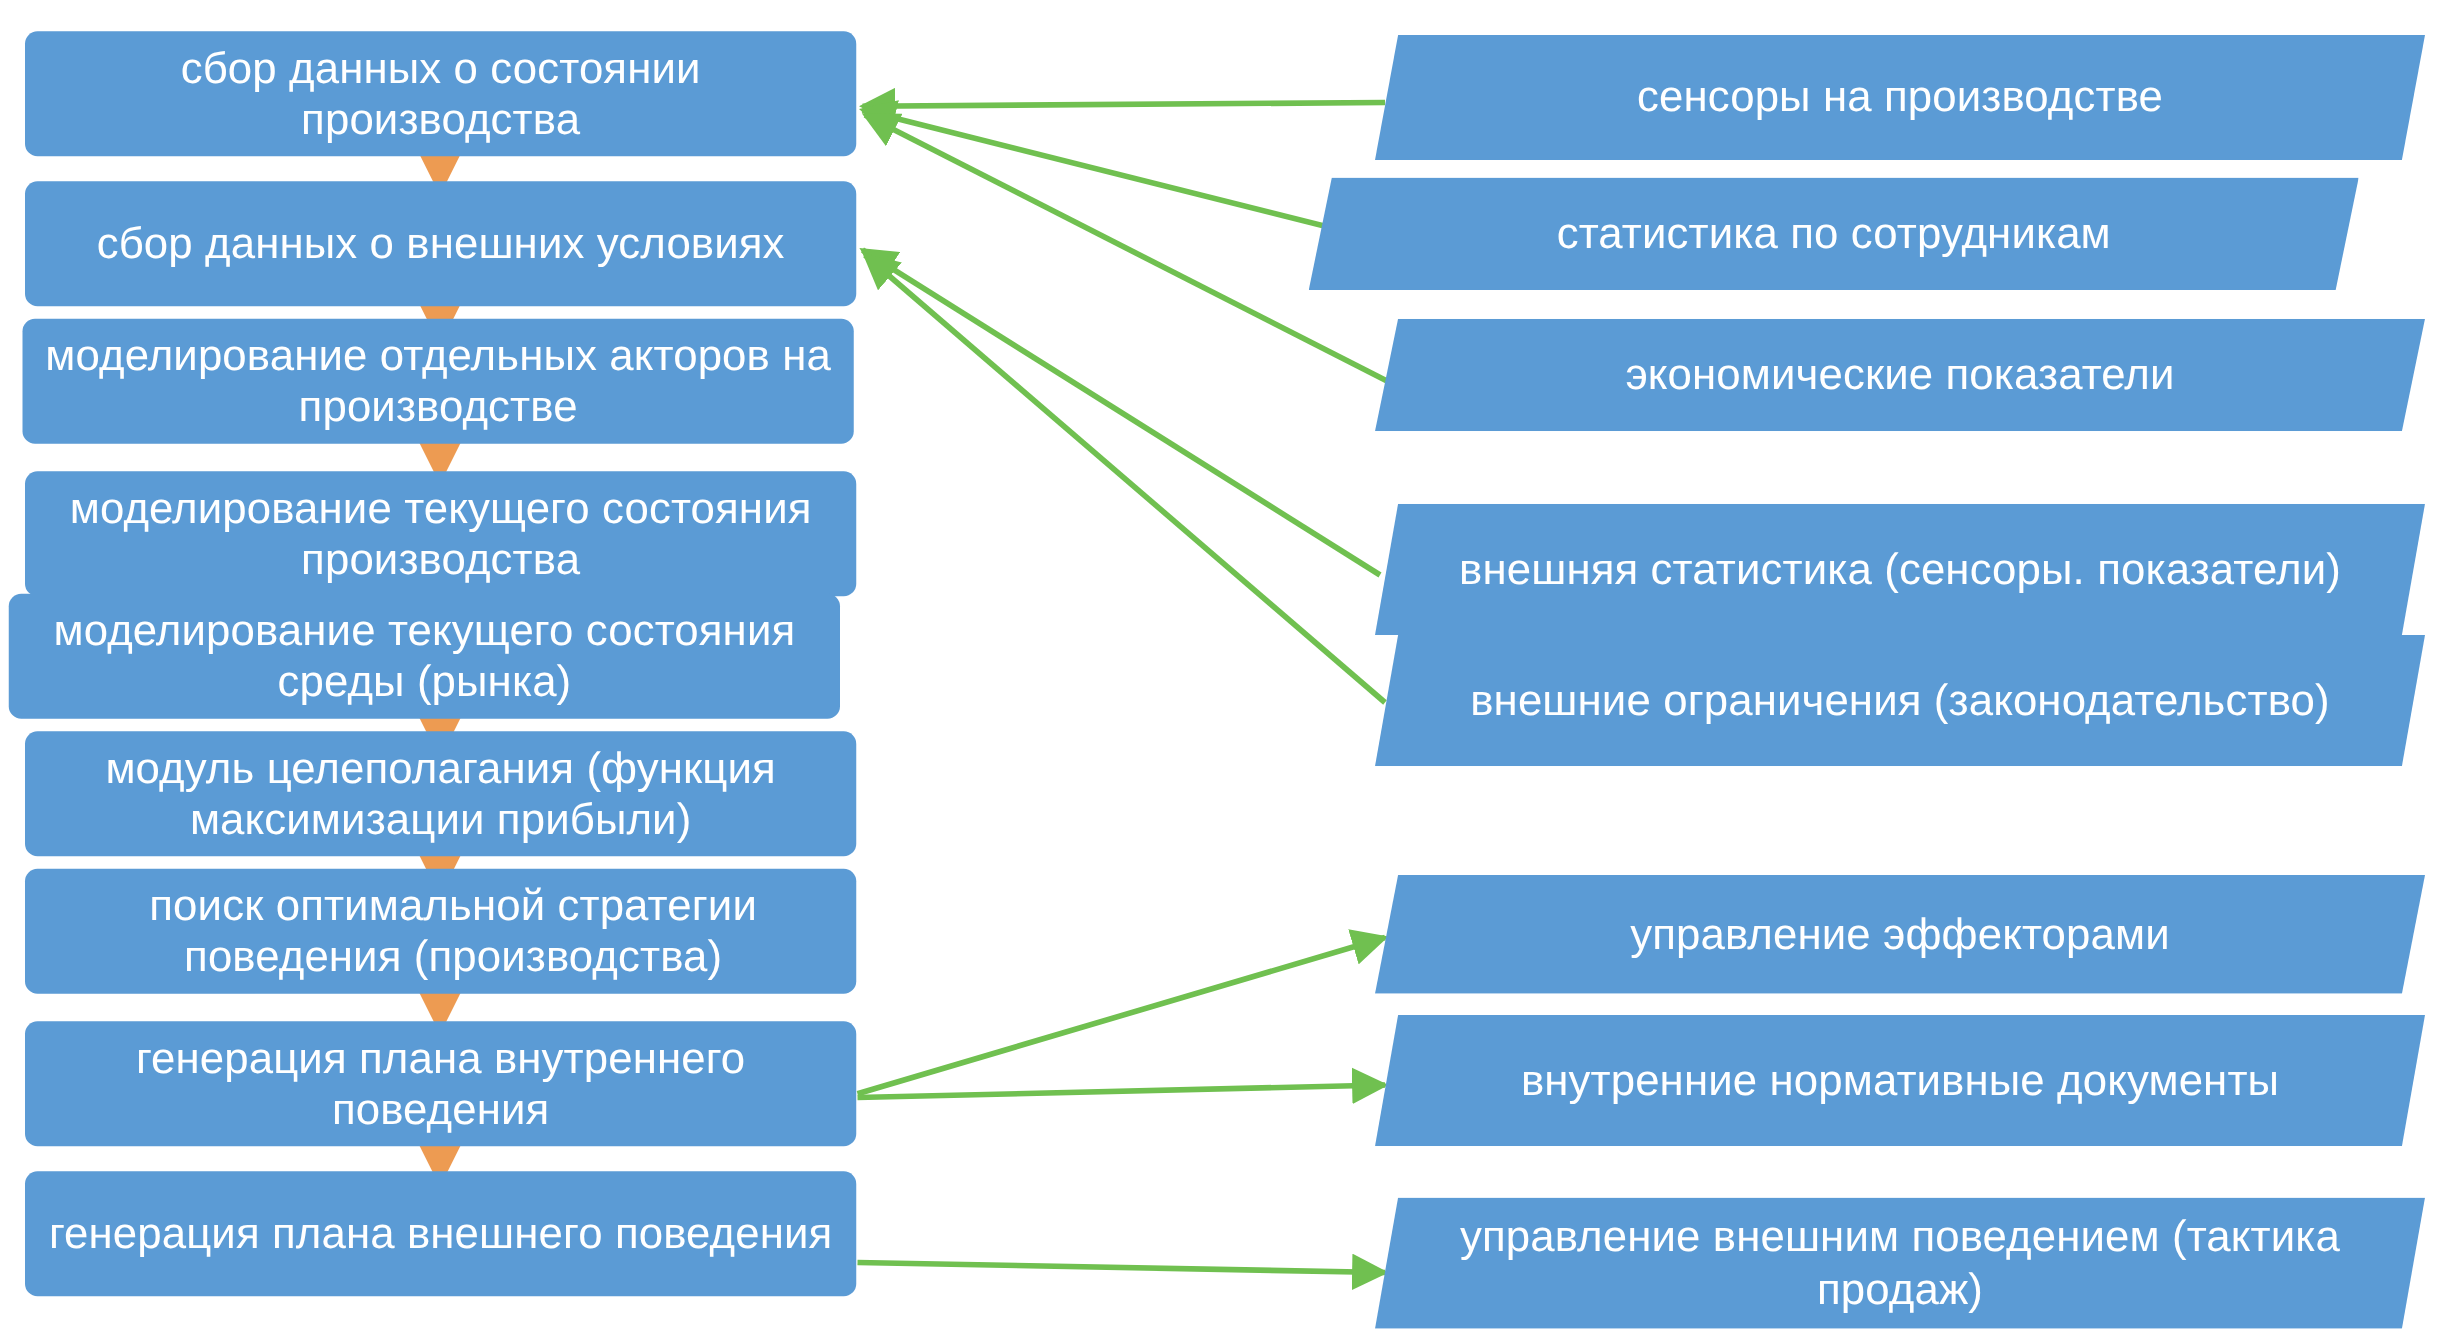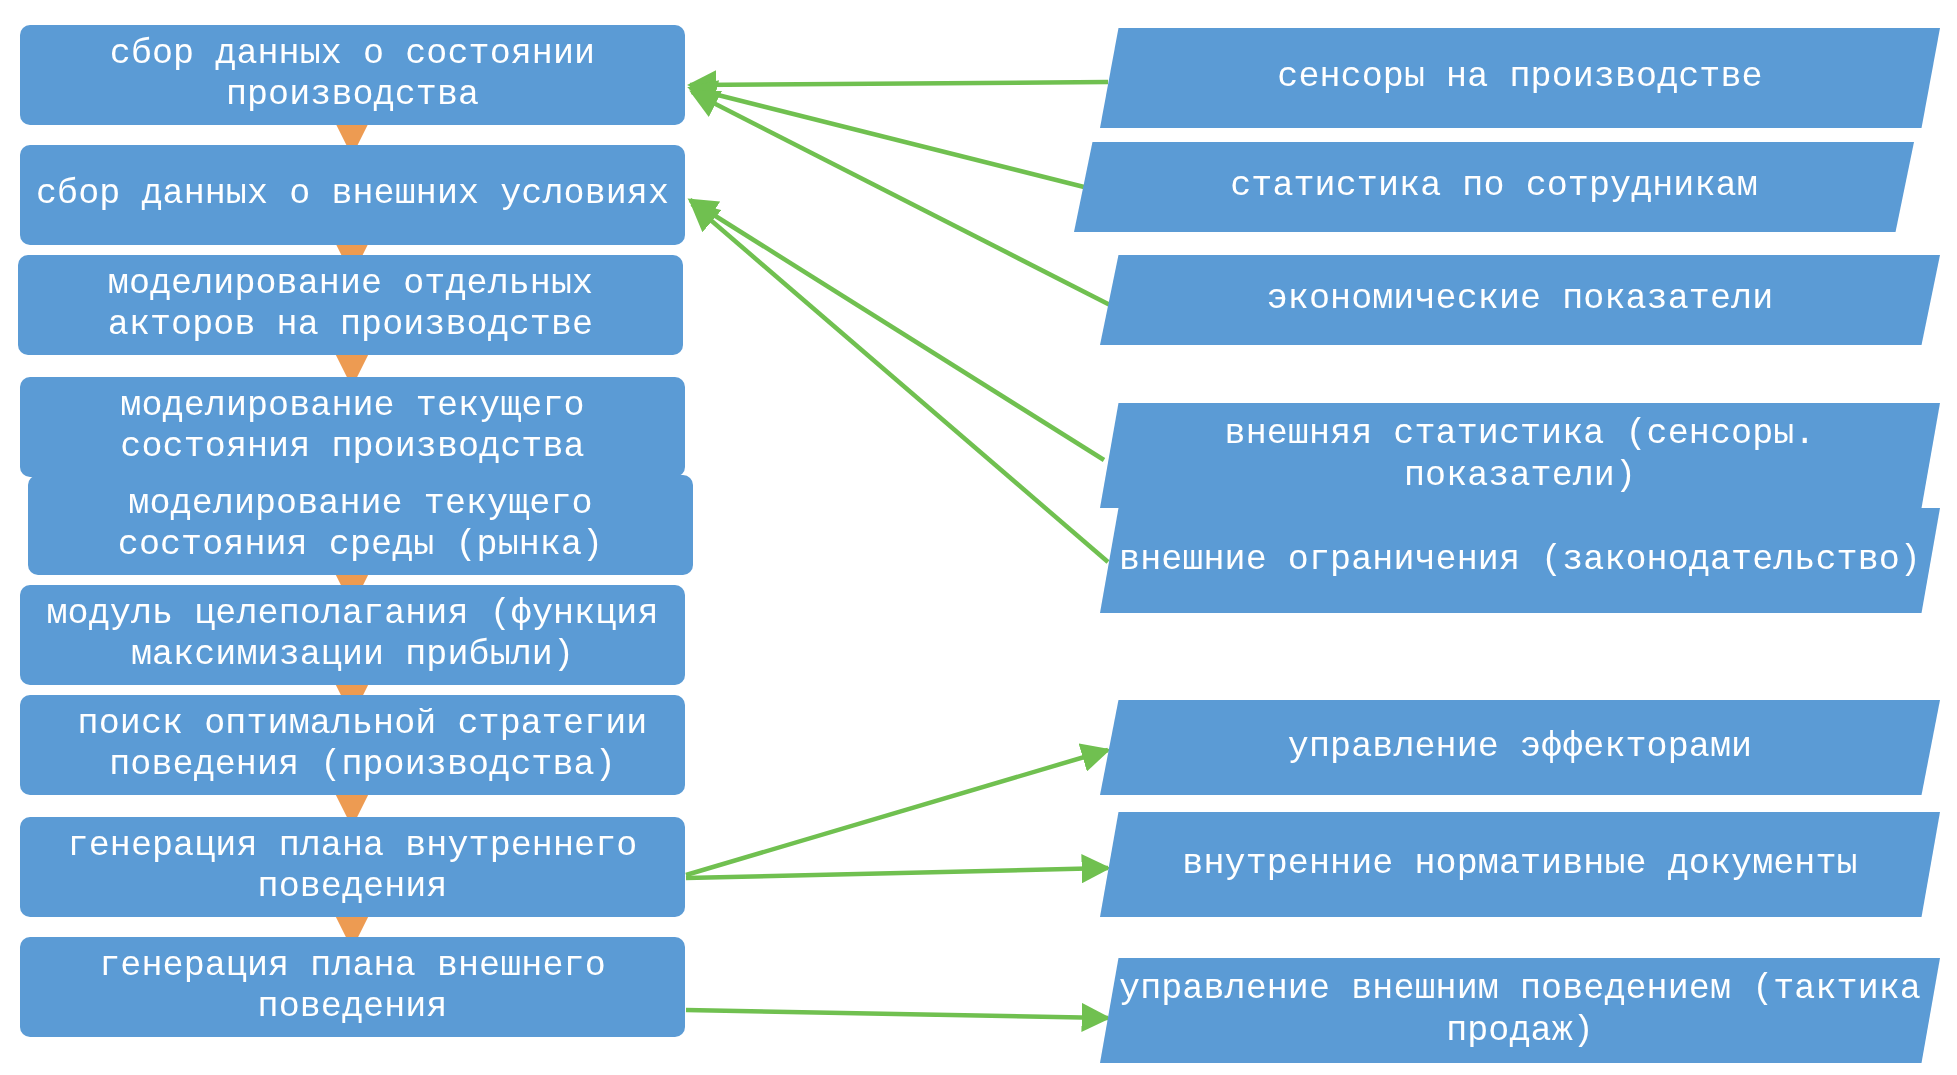--- a/index.html
+++ b/index.html
@@ -9,21 +9,20 @@
   }
   body {
     font-family: "Liberation Sans", sans-serif;
   }
   #stage {
     position: relative;
     width: 1957px;
     height: 1075px;
     background: #ffffff;
     overflow: hidden;
-    font-family: Liberation Mono, monospace;
   }
   .node {
     position: absolute;
     box-sizing: border-box;
     background: #5b9bd5;
     color: #ffffff;
     display: flex;
     align-items: center;
     justify-content: center;
     text-align: center;
@@ -100,21 +99,21 @@
   </div>
 
   <div class="node left-node" style="left:18px; top:255px; width:665px; height:100px;">
     <span>моделирование отдельных акторов на производстве</span>
   </div>
 
   <div class="node left-node" style="left:20px; top:377px; width:665px; height:100px;">
     <span>моделирование текущего состояния производства</span>
   </div>
 
-  <div class="node left-node" style="left:28px; top:475px; width:665px; height:100px;justify-content:flex-end;">
+  <div class="node left-node" style="left:7px; top:475px; width:665px; height:100px;justify-content:flex-end;">
     <span>моделирование текущего состояния среды (рынка)</span>
   </div>
 
   <div class="node left-node" style="left:20px; top:585px; width:665px; height:100px;">
     <span>модуль целеполагания (функция максимизации прибыли)</span>
   </div>
 
   <div class="node left-node" style="left:20px; top:695px; width:665px; height:100px;padding-left:34px;">
     <span>поиск оптимальной стратегии поведения (производства)</span>
   </div>
@@ -124,21 +123,21 @@
   </div>
 
   <div class="node left-node" style="left:20px; top:937px; width:665px; height:100px;">
     <span>генерация плана внешнего поведения</span>
   </div>
 
   <div class="node right-node" style="left:1100px; top:28px; width:840px; height:100px;">
     <span>сенсоры на производстве</span>
   </div>
 
-  <div class="node right-node" style="left:1074px; top:142px; width:840px; height:90px;justify-content:center;">
+  <div class="node right-node" style="left:1047px; top:142px; width:840px; height:90px;justify-content:center;">
     <span>статистика по сотрудникам</span>
   </div>
 
   <div class="node right-node" style="left:1100px; top:255px; width:840px; height:90px;justify-content:center;">
     <span>экономические показатели</span>
   </div>
 
   <div class="node right-node" style="left:1100px; top:403px; width:840px; height:105px;">
     <span>внешняя статистика (сенсоры. показатели)</span>
   </div>

